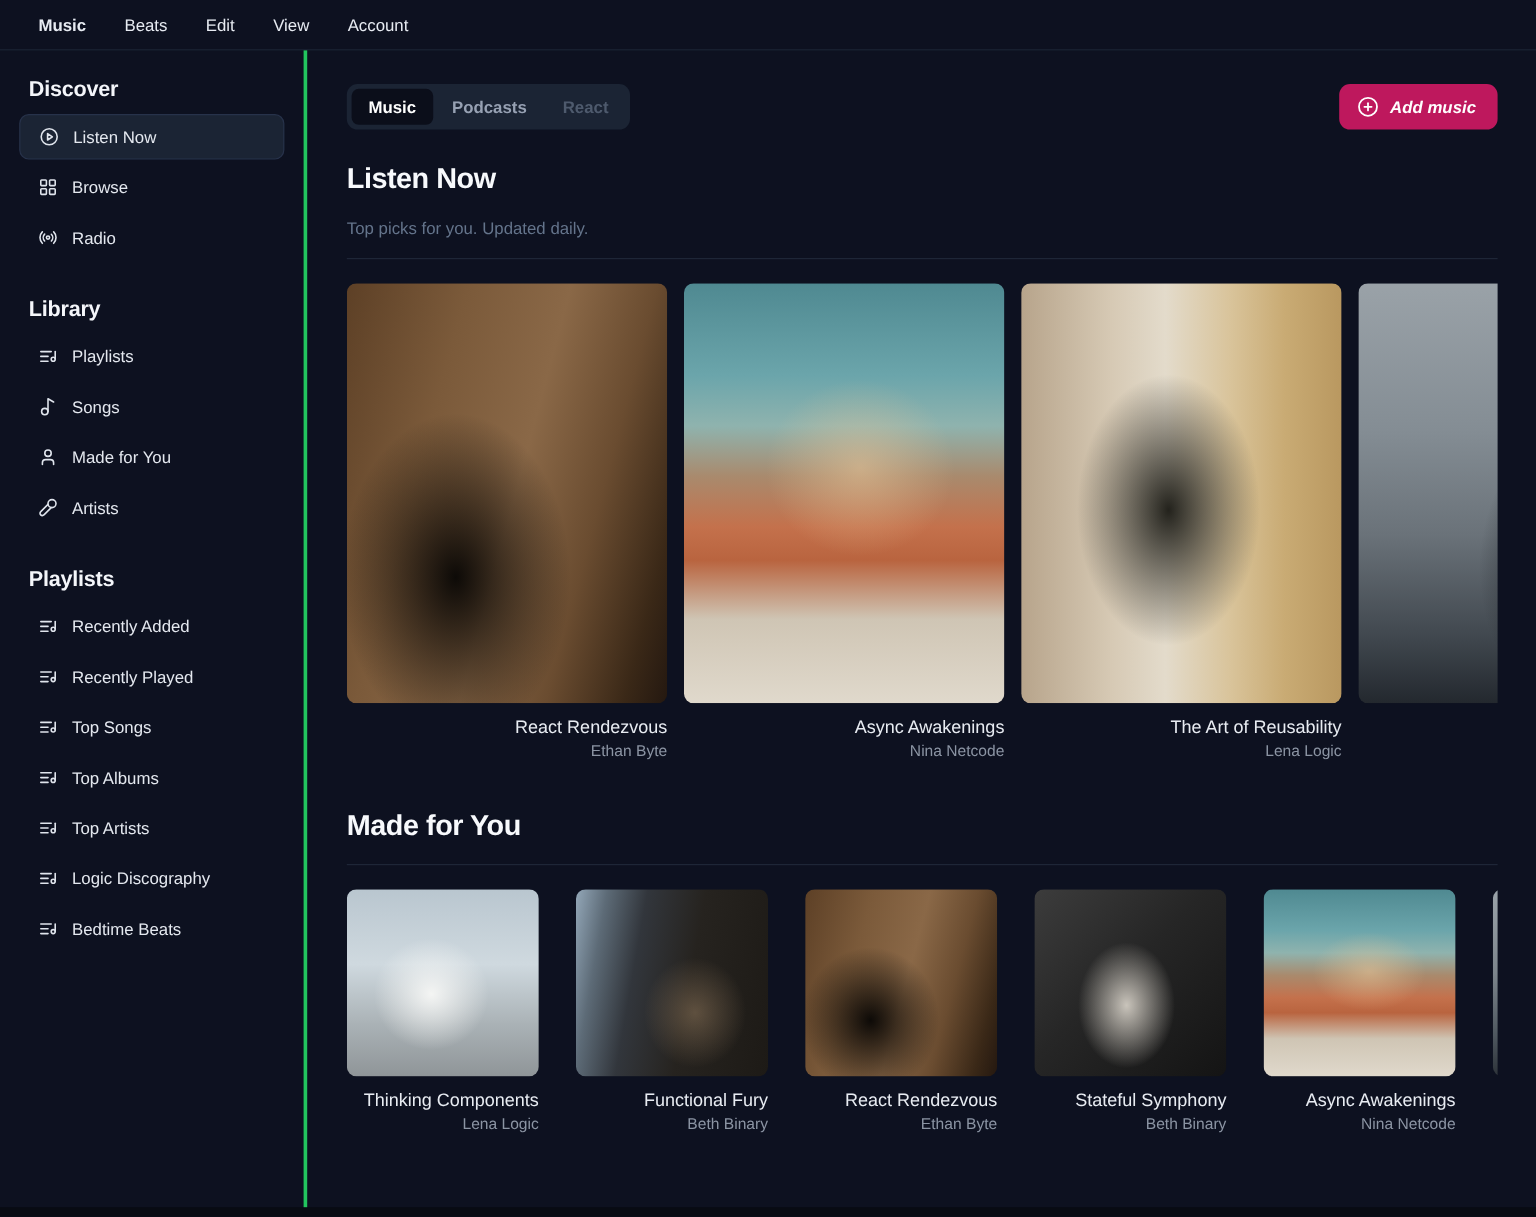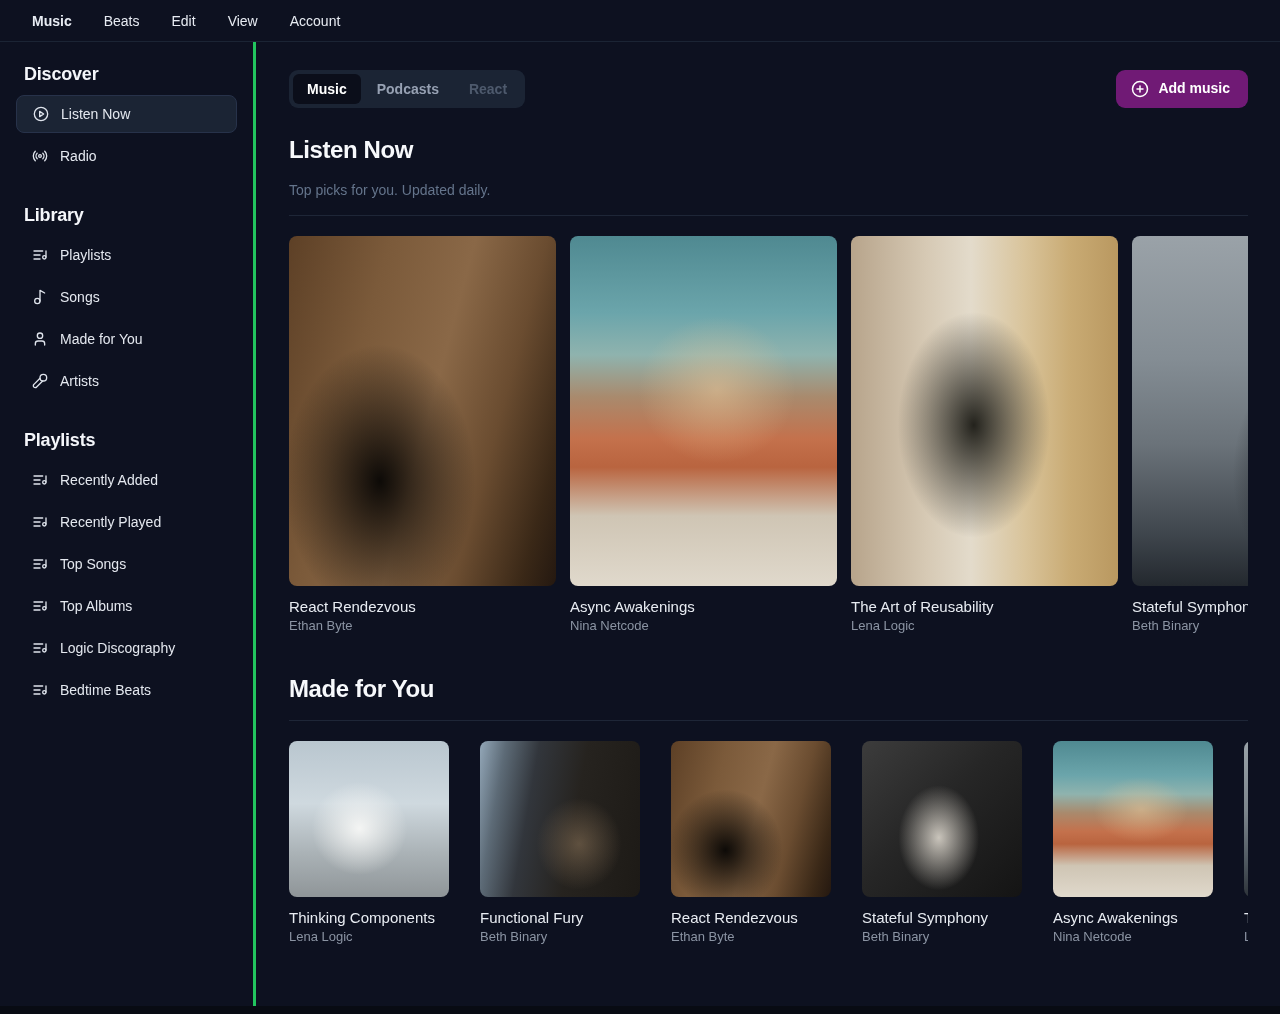--- a/index.html
+++ b/index.html
@@ -57,31 +57,31 @@
     background:#1b2434; border-radius:9px; padding:4px; height:38px;
   }
   .tab {
     padding:6px 14px; border-radius:6px; font-size:14px; font-weight:600;
     color:#97a1b3; cursor:pointer; line-height:1.3;
   }
   .tab.active { background:#0b0e1a; color:#ffffff; }
   .tab.disabled { color:#4e5a6d; cursor:default; }
 
   .add-btn {
-    display:flex; align-items:flex-start; gap:9px;
-    background:#701a75; color:#fff; border:none; border-radius:9px;
+    display:flex; align-items:center; gap:9px;
+    background:#be185d; color:#fff; border:none; border-radius:9px;
     padding:10px 18px 10px 15px; font-size:14px; font-weight:700;
-    font-family:inherit; cursor:pointer;
+    font-family:inherit; cursor:pointer;font-style:italic;
   }
 
   .section-title { font-size:24px; font-weight:700; letter-spacing:-0.4px; color:#f7f9fc; }
   .section-sub { font-size:14px; color:#64748b; margin-top:18px; }
   .divider { height:1px; background:#1e2637; margin:17px 0 20px; }
 
-  .row { display:flex; gap:14px; overflow:hidden; }
+  .row { display:flex; gap:14px; overflow:hidden;text-align:right; }
   .row.small { gap:31px; }
 
   .card { flex:0 0 auto; cursor:pointer; }
   .art {
     border-radius:8px; background:#222;
   }
   .art.lg { width:267px; height:350px; }
   .art.sm { width:160px; height:156px; }
   .card-title {
     margin-top:12px; font-size:15px; font-weight:500; color:#e8ecf2; white-space:nowrap;
@@ -116,20 +116,31 @@
       <div class="side-item active">
         <span class="icon">
           <svg width="16" height="16" viewBox="0 0 24 24" fill="none" stroke="currentColor" stroke-width="2" stroke-linecap="round" stroke-linejoin="round">
               <circle cx="12" cy="12" r="10"></circle>
               <path d="m10 8 6 4-6 4Z"></path>
             </svg>
         </span>
         <span>Listen Now</span>
       </div>
 
+      <div class="side-item">
+        <span class="icon">
+          <svg width="16" height="16" viewBox="0 0 24 24" fill="none" stroke="currentColor" stroke-width="2" stroke-linecap="round" stroke-linejoin="round">
+              <rect x="3" y="3" width="7" height="7" rx="1"></rect>
+              <rect x="14" y="3" width="7" height="7" rx="1"></rect>
+              <rect x="3" y="14" width="7" height="7" rx="1"></rect>
+              <rect x="14" y="14" width="7" height="7" rx="1"></rect>
+            </svg>
+        </span>
+        <span>Browse</span>
+      </div>
 
       <div class="side-item">
         <span class="icon">
           <svg width="16" height="16" viewBox="0 0 24 24" fill="none" stroke="currentColor" stroke-width="2" stroke-linecap="round" stroke-linejoin="round">
               <circle cx="12" cy="12" r="2"></circle>
               <path d="M4.9 19.1C1 15.2 1 8.8 4.9 4.9"></path>
               <path d="M7.8 16.2c-2.3-2.3-2.3-6.1 0-8.5"></path>
               <path d="M16.2 7.8c2.3 2.3 2.3 6.1 0 8.5"></path>
               <path d="M19.1 4.9C23 8.8 23 15.2 19.1 19.1"></path>
             </svg>
@@ -234,20 +245,32 @@
               <path d="M21 15V6"></path>
               <path d="M18.5 18a2.5 2.5 0 1 0 0-5 2.5 2.5 0 0 0 0 5Z"></path>
               <path d="M12 12H3"></path>
               <path d="M16 6H3"></path>
               <path d="M12 18H3"></path>
             </svg>
         </span>
         <span>Top Albums</span>
       </div>
 
+      <div class="side-item">
+        <span class="icon">
+          <svg width="16" height="16" viewBox="0 0 24 24" fill="none" stroke="currentColor" stroke-width="2" stroke-linecap="round" stroke-linejoin="round">
+              <path d="M21 15V6"></path>
+              <path d="M18.5 18a2.5 2.5 0 1 0 0-5 2.5 2.5 0 0 0 0 5Z"></path>
+              <path d="M12 12H3"></path>
+              <path d="M16 6H3"></path>
+              <path d="M12 18H3"></path>
+            </svg>
+        </span>
+        <span>Top Artists</span>
+      </div>
 
       <div class="side-item">
         <span class="icon">
           <svg width="16" height="16" viewBox="0 0 24 24" fill="none" stroke="currentColor" stroke-width="2" stroke-linecap="round" stroke-linejoin="round">
               <path d="M21 15V6"></path>
               <path d="M18.5 18a2.5 2.5 0 1 0 0-5 2.5 2.5 0 0 0 0 5Z"></path>
               <path d="M12 12H3"></path>
               <path d="M16 6H3"></path>
               <path d="M12 18H3"></path>
             </svg>

